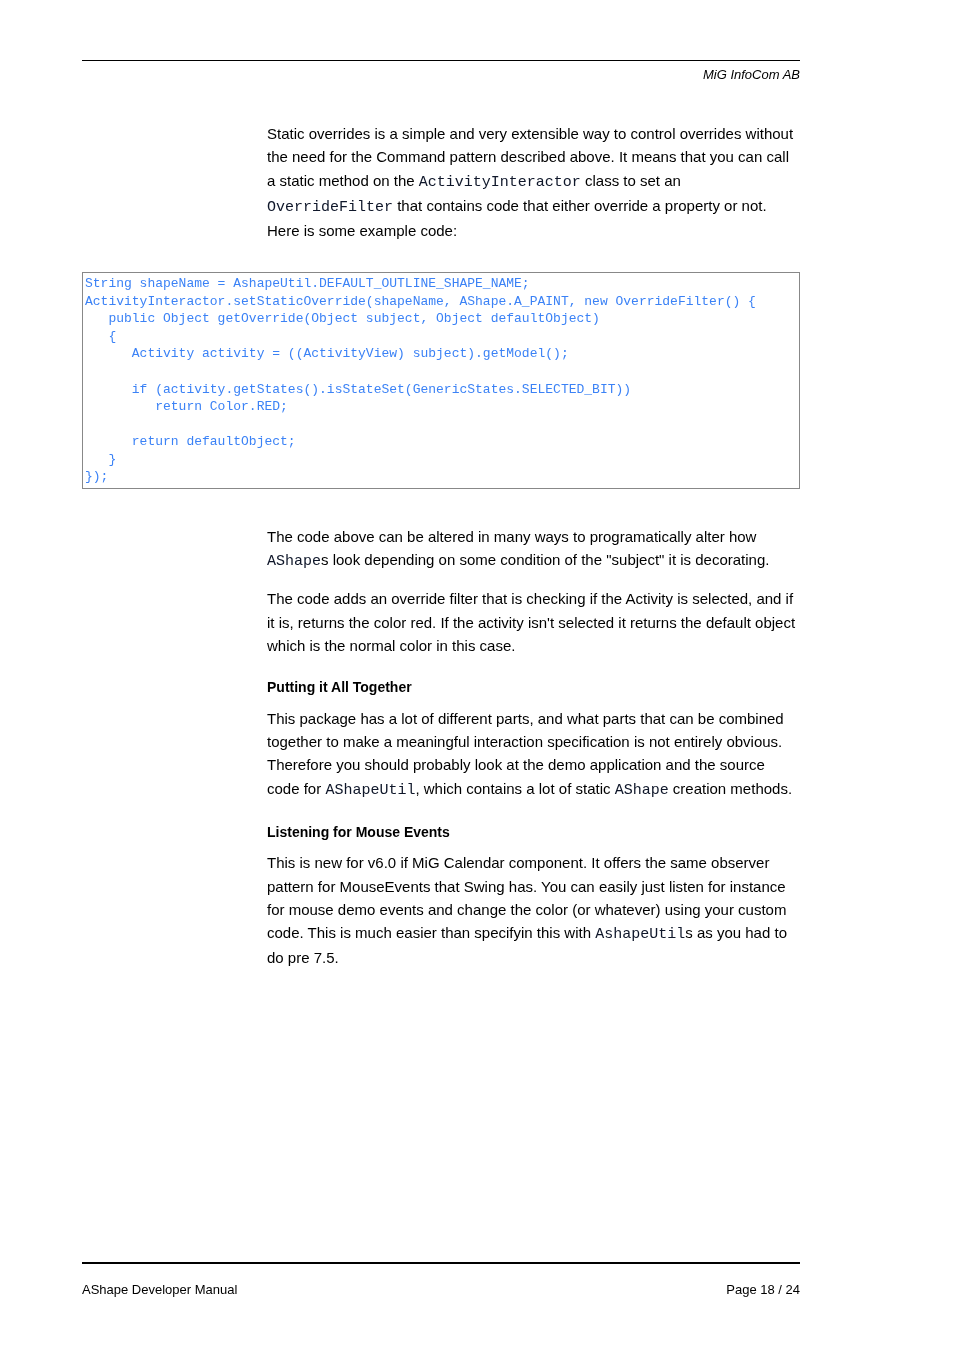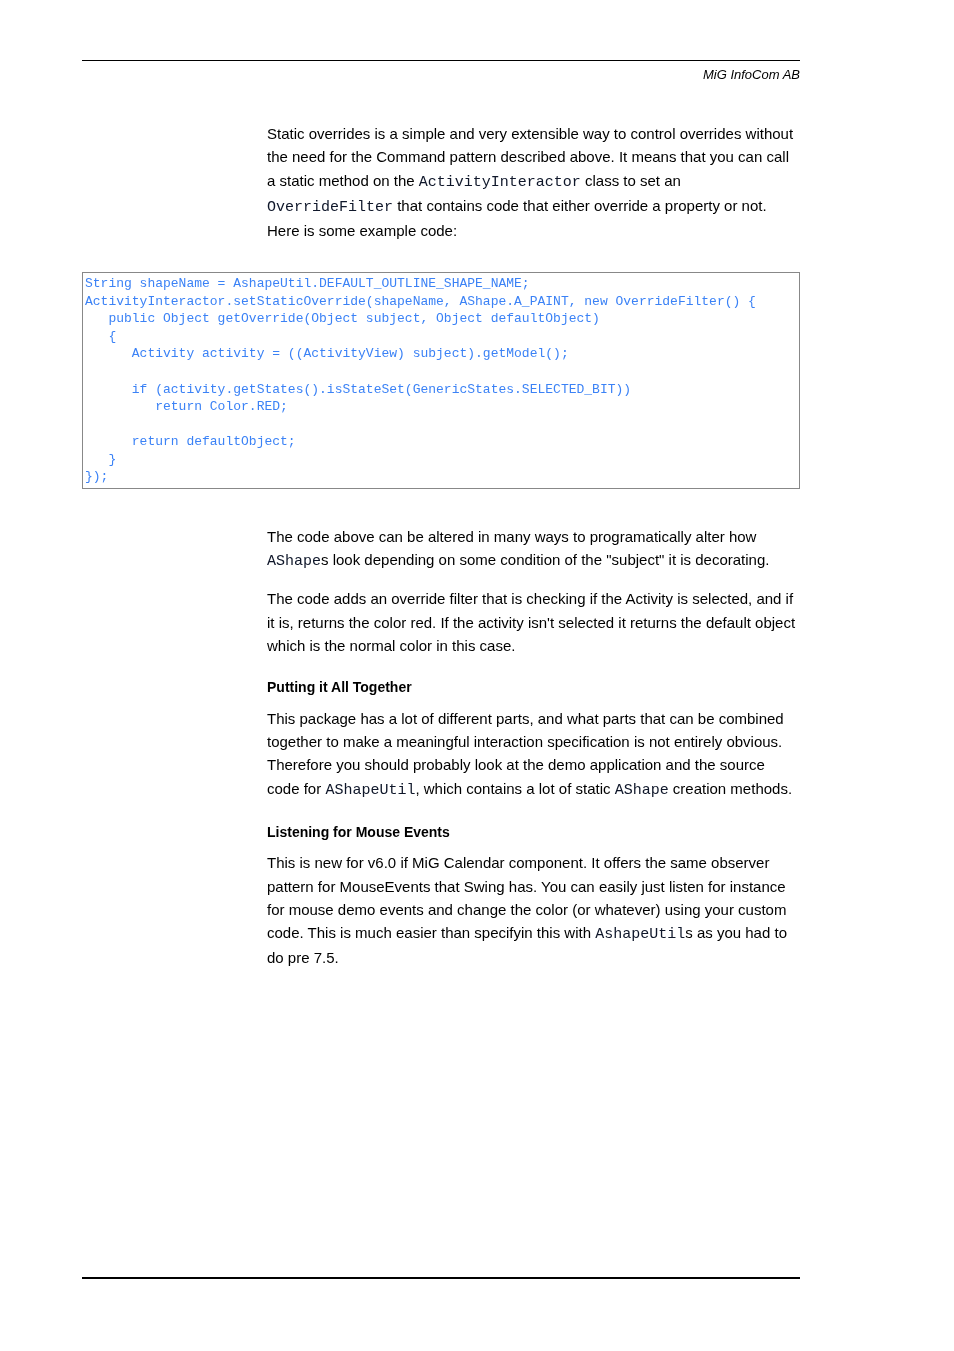--- a/index.html
+++ b/index.html
@@ -113,15 +113,19 @@
     </p>
 
     <div class="section-head">Listening for Mouse Events</div>
     <p>
       <span>This is new for v6.0 if MiG Calendar component. It offers the same observer pattern for MouseEvents that Swing has. You can easily just listen for instance for mouse demo events and change the color (or whatever) using your custom code. This is much easier than specifyin this with </span><span class="mono">AshapeUtil</span><span>s as you had to do pre 7.5.</span>
     </p>
   </div>
 
   <div class="footer">
     <hr class="footer-rule">
+    <div class="footer-row">
+      <span>AShape Developer Manual</span>
+      <span>Page 18 / 24</span>
+    </div>
   </div>
 
 </div>
 
 </body></html>

